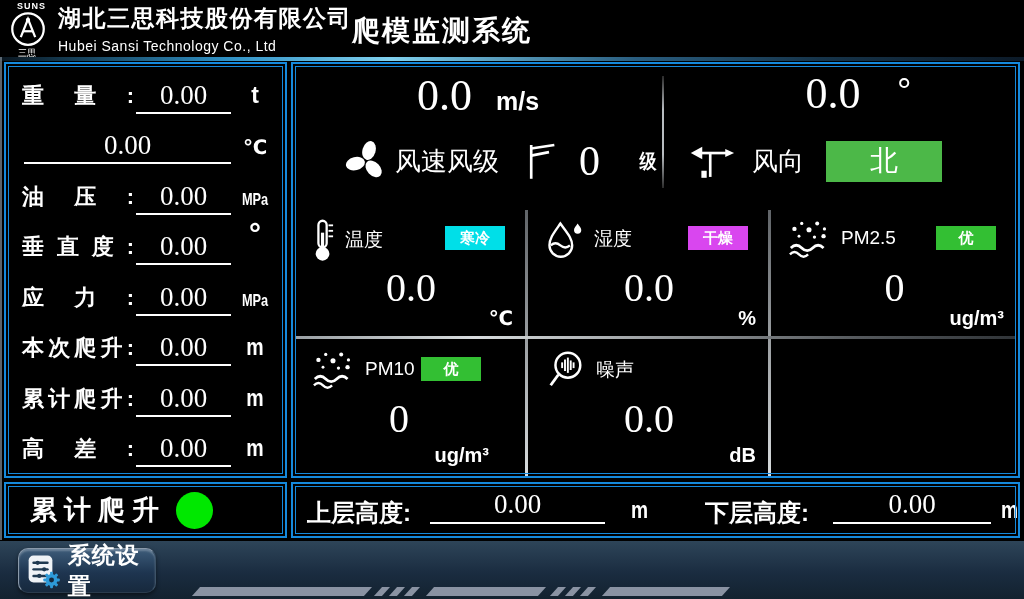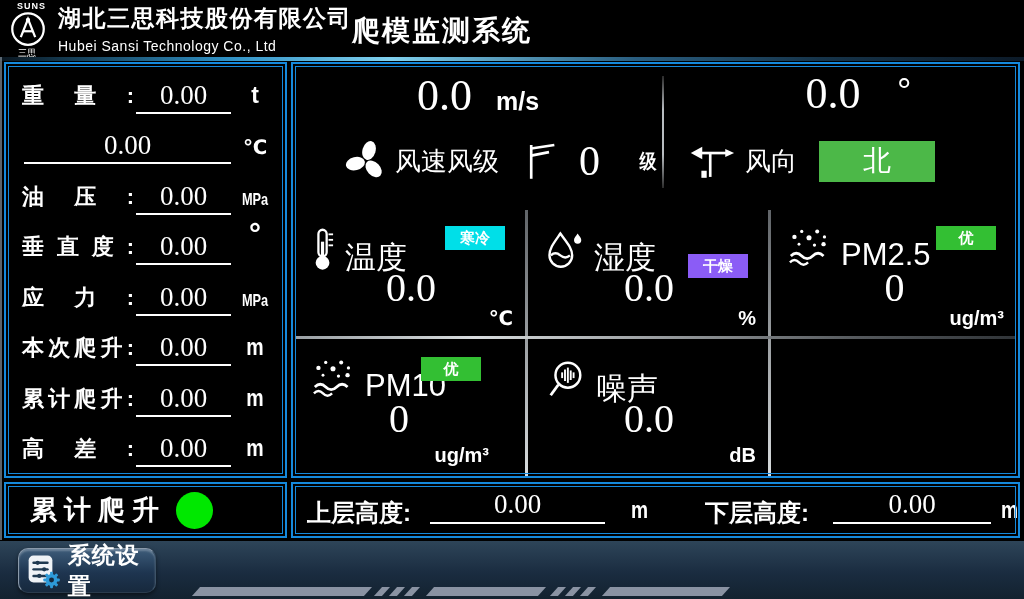--- a/index.html
+++ b/index.html
@@ -56,32 +56,32 @@
   .wind-speed-row { position:absolute; left:0; top:66px; height:62px; padding-left:52px;
                     display:flex; align-items:center; }
   .ws-label { font-size:26px; margin-left:8px; }
   .ws-level { font-family:"Liberation Serif","DejaVu Serif",serif; font-size:42px; margin-left:22px; line-height:1; }
   .ws-levelunit { font-size:20px; font-weight:bold; margin-left:38px; transform:scaleX(.85); }
   .wind-divider { position:absolute; left:369px; top:12px; width:2px; height:112px;
                   background:linear-gradient(to bottom,#2a2a2a,#b8bcc0 30%,#b8bcc0 70%,#2a2a2a); }
   .wind-dir-value { position:absolute; left:430px; top:8px; width:220px; text-align:center; }
   .wind-dir-degree { position:absolute; left:604px; top:10px; font-size:36px; line-height:1; }
   .wind-dir-row { position:absolute; left:396px; top:66px; height:62px; display:flex; align-items:center; }
-  .wd-label { font-size:26px; margin-left:10px; }
+  .wd-label { font-size:26px; margin-left:17px; }
   .wd-box { margin-left:22px; width:116px; height:41px; display:flex; align-items:center;
             justify-content:center; font-size:28px; }
 
   .grid-vline { position:absolute; top:146px; width:3px; height:266px;
                 background:linear-gradient(to bottom,#606468,#d8dcde); }
   .grid-hline { position:absolute; left:2px; top:272px; width:721px; height:3px;
                 background:linear-gradient(to right,#9aa0a4,#d8dcde 25%,#55595d 78%,#303438); }
 
   .cell { position:absolute; }
   .cell-head { position:absolute; left:14px; top:8px; display:flex; align-items:center; gap:10px; }
-  .cell-label { font-size:31px;margin-top:19px; }
+  .cell-label { font-size:19px; }
   .badge { position:absolute; right:20px; top:16px; min-width:60px; height:24px; padding:0 6px;
            display:flex; align-items:center; justify-content:center;
            font-size:15px; font-weight:bold; color:#fff; }
   .cell-value { position:absolute; left:0; right:0; top:58px; text-align:center;
                 font-family:"Liberation Serif","DejaVu Serif",serif; font-size:40px; line-height:1; }
   .cell-unit { position:absolute; right:12px; bottom:6px; font-size:20px; font-weight:bold; }
 
   
   .heights-panel { left:291px; top:482px; width:729px; height:56px; }
   .h-label { position:absolute; font-size:24px; font-weight:bold; top:13px; }
@@ -256,21 +256,21 @@
 
     <div class="cell" style="left:237px;top:146px;width:238px;height:126px">
       <div class="cell-head">
         <svg width="40" height="42" viewBox="0 0 44 44">
           <path d="M18 5 C25 15 31 21 31 29 a12.5 12.5 0 1 1 -25 0 C6 21 11 15 18 5 Z" fill="none" stroke="#fff" stroke-width="2.6"></path>
           <path d="M7.5 29 q5 -4.5 10.5 0 t10.5 0" fill="none" stroke="#fff" stroke-width="2.6"></path>
           <path d="M37 5 c2 3 4 5 4 7.2 a4 4 0 1 1 -8 0 c0 -2.2 2 -4.2 4 -7.2 Z" fill="#fff"></path>
         </svg>
         <span class="cell-label">湿度</span>
       </div>
-      <span class="badge" style="background-color: #8b5cf6; margin-top: 28px;">干燥</span>
+      <span class="badge" style="background-color: #d946ef;">干燥</span>
       <div class="cell-value">0.0</div>
       <span class="cell-unit">%</span>
     </div>
 
     <div class="cell" style="left:480px;top:146px;width:243px;height:126px">
       <div class="cell-head">
         <svg width="44" height="40" viewBox="0 0 48 44">
           <g fill="#fff">
             <circle cx="8" cy="12" r="2.4"></circle>
               <circle cx="16" cy="6" r="1.8"></circle>

